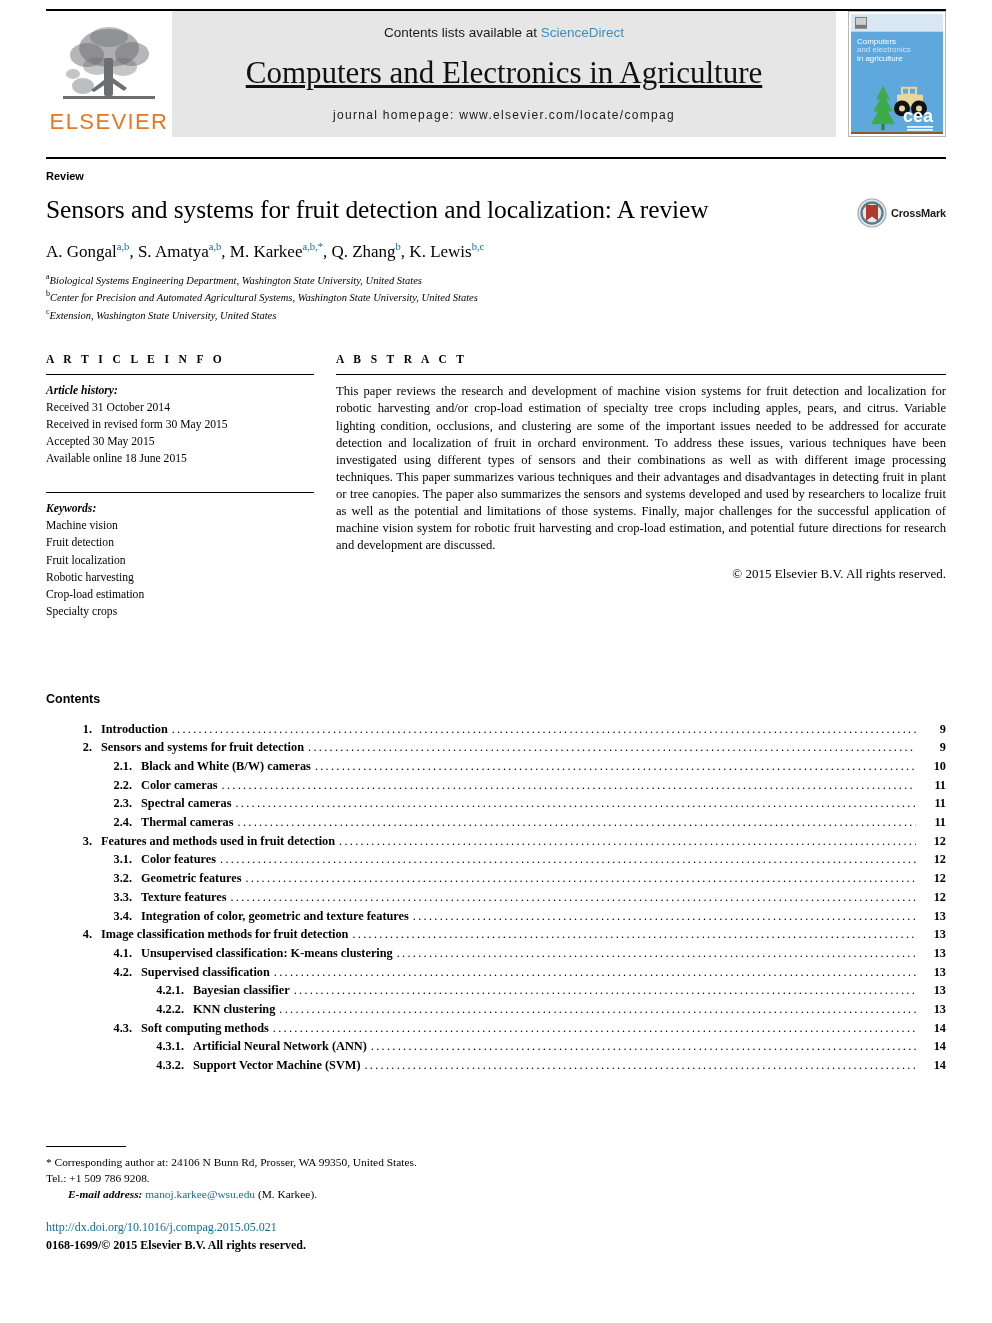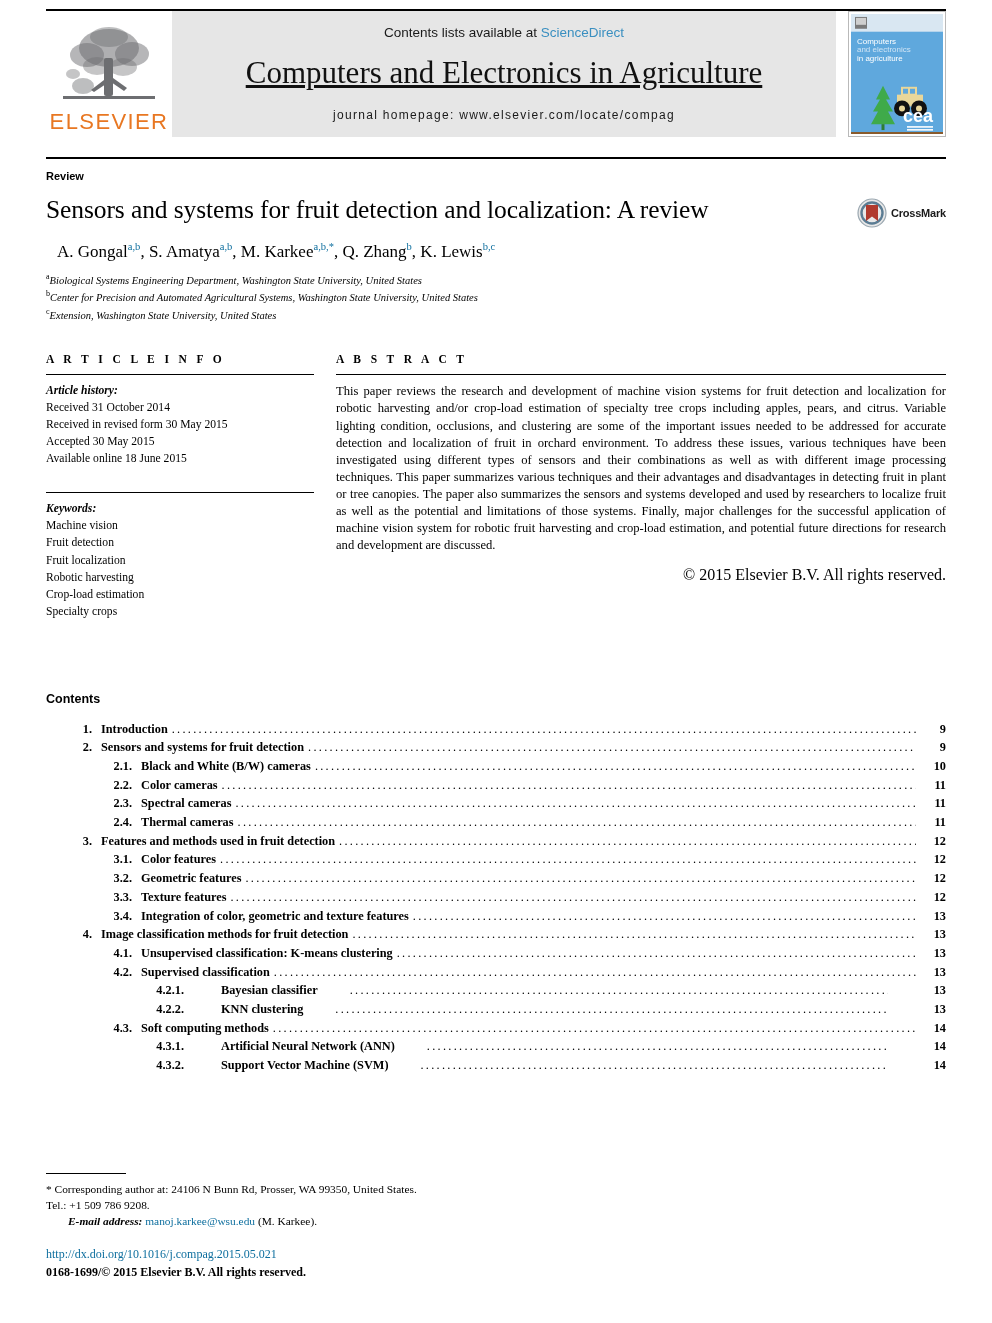--- a/index.html
+++ b/index.html
@@ -123,21 +123,20 @@
     font-weight: bold;
     font-size: 11px;
     color: #1a1a1a;
     letter-spacing: -.2px;
   }
   .authors {
     font-family: "Liberation Serif", serif;
     font-size: 17px;
     margin-top: 13px;
     line-height: 1.2;
-    margin-left: 11px;
   }
   .authors sup { color: #0d6e9e; font-size: 10.5px; }
   .affiliations {
     margin-top: 9px;
     font-style: italic;
     font-size: 10.5px;
     line-height: 1.42;
   }
   .affiliations sup { font-style: normal; font-size: 8px; }
 
@@ -158,21 +157,21 @@
   .hr-thin { border-top: 1.6px solid #000; margin-top: 9px; }
   .info-block { font-size: 11.6px; line-height: 1.47; margin-top: 7px; }
   .info-block .lbl { font-style: italic; font-weight: bold; }
   .info-gap { height: 16px; }
   .abs-body {
     font-size: 12.6px;
     line-height: 1.36;
     text-align: justify;
     margin-top: 8px;
   }
-  .copyright { text-align: right; margin-top: 11px; font-size: 16px; }
+  .copyright { text-align: right; margin-top: 11px; font-size: 13px; }
 
   
   .contents-wrap { margin-top: 72px; }
   .contents-title {
     font-family: "Liberation Sans", sans-serif;
     font-weight: bold;
     font-size: 12.5px;
     margin-bottom: 14px;
   }
   .toc-row {
@@ -195,26 +194,26 @@
     margin: 0 4px;
     color: #000;
     letter-spacing: 2.3px;
     font-size: 12.3px;
   }
   .toc-page { flex: 0 0 26px; text-align: right; font-weight: bold; }
   .lvl1 { padding-left: 24px; }
   .lvl1 .toc-num { width: 22px; }
   .lvl2 { padding-left: 56px; }
   .lvl2 .toc-num { width: 30px; }
-  .lvl3 { padding-left: 96px; gap: 28px; }
+  .lvl3 { padding-left: 96px; }
   .lvl3 .toc-num { width: 42px; }
   .lvl1 .toc-label, .lvl2 .toc-label, .lvl3 .toc-label { font-weight: bold; }
 
   
-  .footer { position: absolute; left: 46px; right: 46px; bottom: 51px; }
+  .footer { position: absolute; left: 46px; right: 46px; bottom: 78px; }
   .foot-rule { border-top: 1.4px solid #000; width: 80px; margin-bottom: 7px; }
   .foot-note { font-size: 11.4px; line-height: 1.42; }
   .foot-email { padding-left: 22px; font-family: Liberation Serif, serif; }
   .foot-email .lbl { font-style: italic; font-weight: bold; }
   .link-blue { color: #0d6e9e; }
   .doi-block { margin-top: 17px; font-size: 12px; line-height: 1.45; }
   .doi-link { color: #0d6e9e; }
   .issn-line { font-weight: bold; }
 </style>
 </head>

